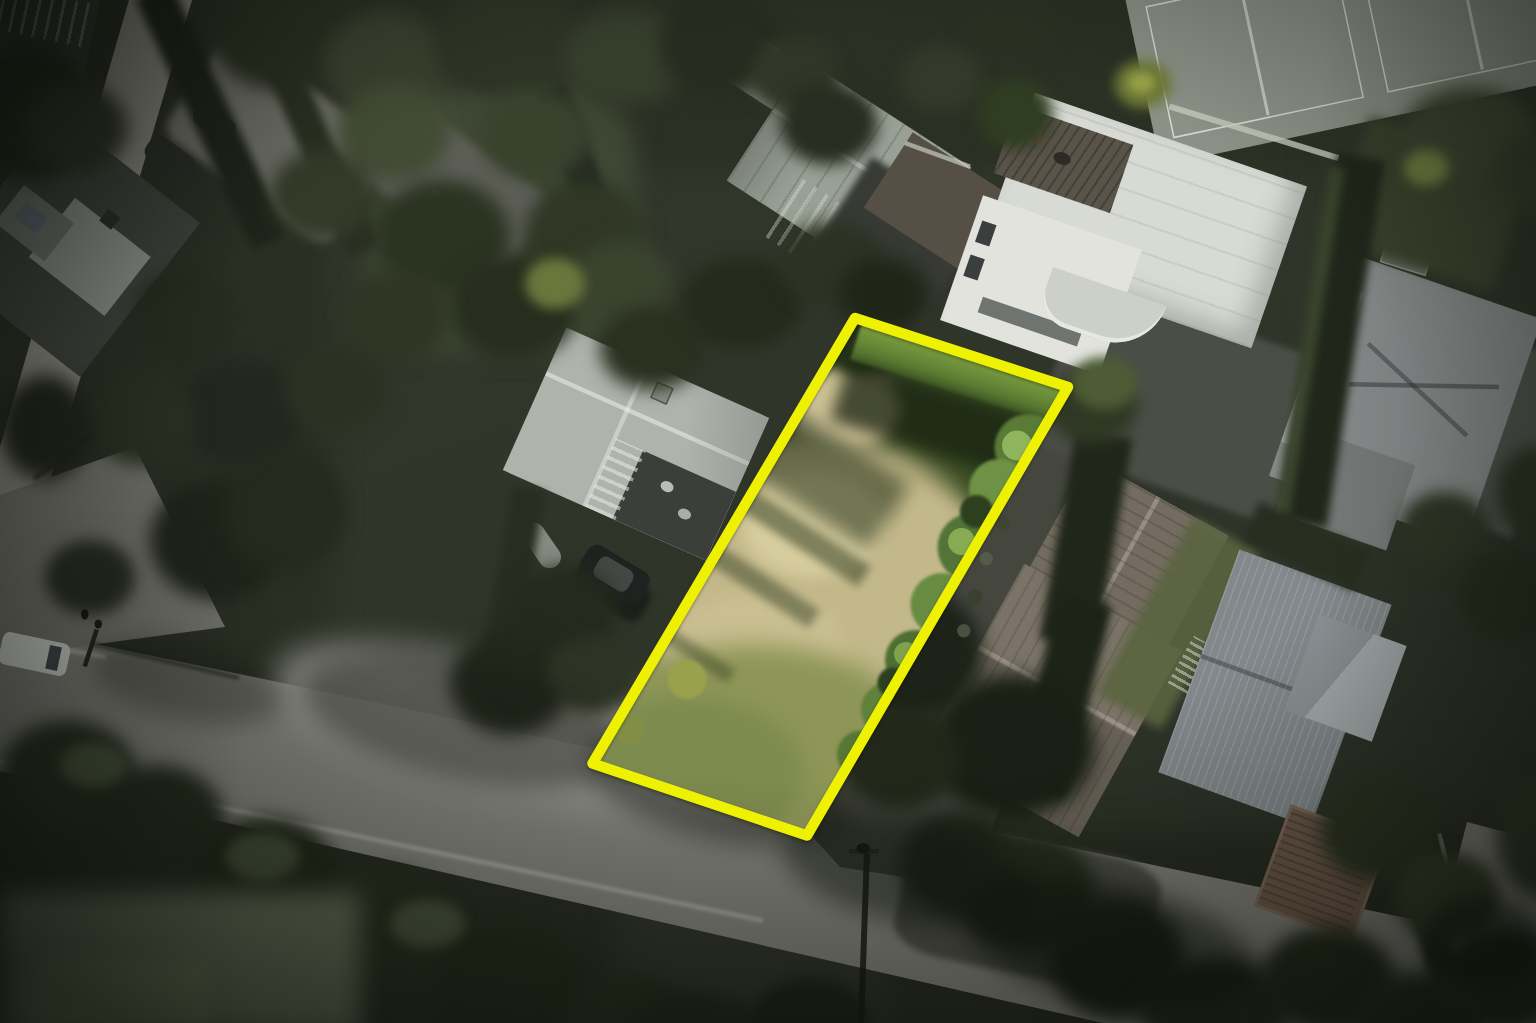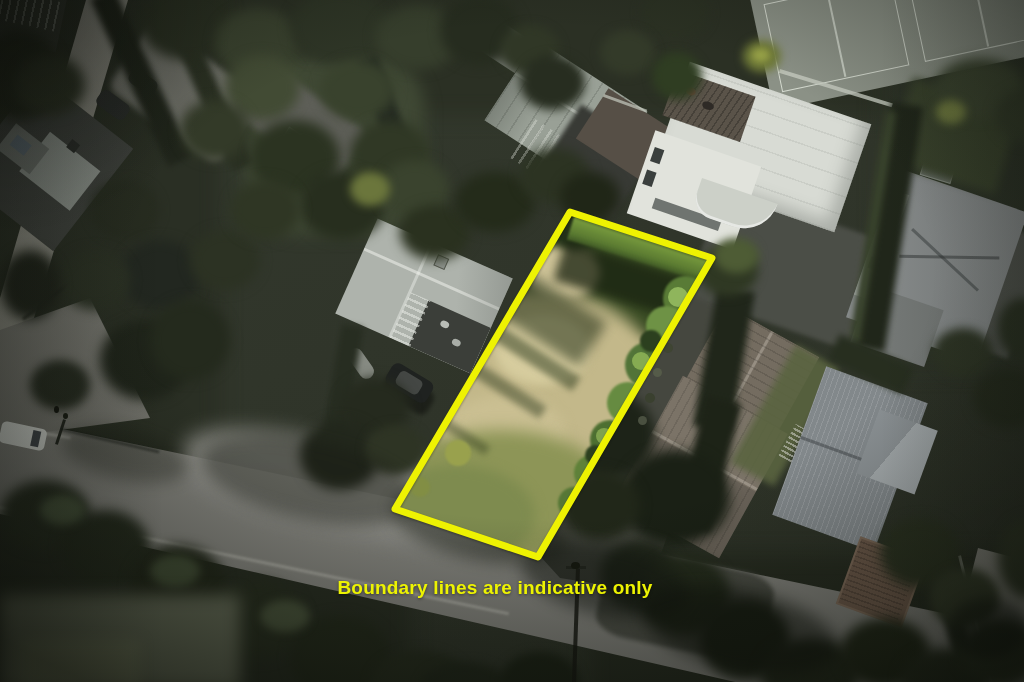--- a/index.html
+++ b/index.html
@@ -287,15 +287,14 @@
     <i class="p rd b1" style="left:445px;top:440px;width:26px;height:26px;background:#99a14d;"></i>
     <i class="p rd b1" style="left:410px;top:477px;width:20px;height:20px;background:#828e44;"></i>
   </div>
 
   <i class="p vig" style="left:0;top:0;width:1024px;height:682px;"></i>
 
   <svg class="p" width="1024" height="682" viewBox="0 0 1024 682" style="left:0;top:0;filter:drop-shadow(0 1px 1px rgba(0,0,0,.35));">
     <polygon points="570,212 712,258 538,557 395,509" fill="none" stroke="#eef202" stroke-width="7" stroke-linejoin="round" stroke-linecap="round"></polygon>
   </svg>
 
-  <div class="p disclaimer" style="left: 335px; top: 577px; width: 320px; color: rgb(237, 243, 2);">Boundary lines are indicative only</div>
 
 </div>
 
 </body></html>

